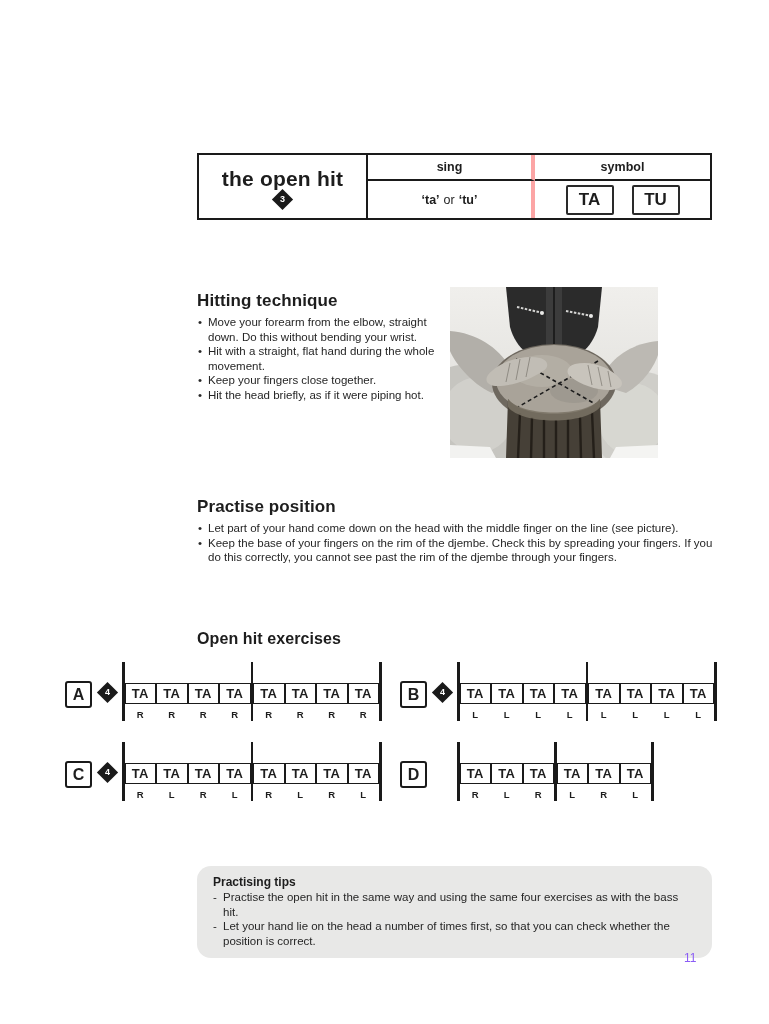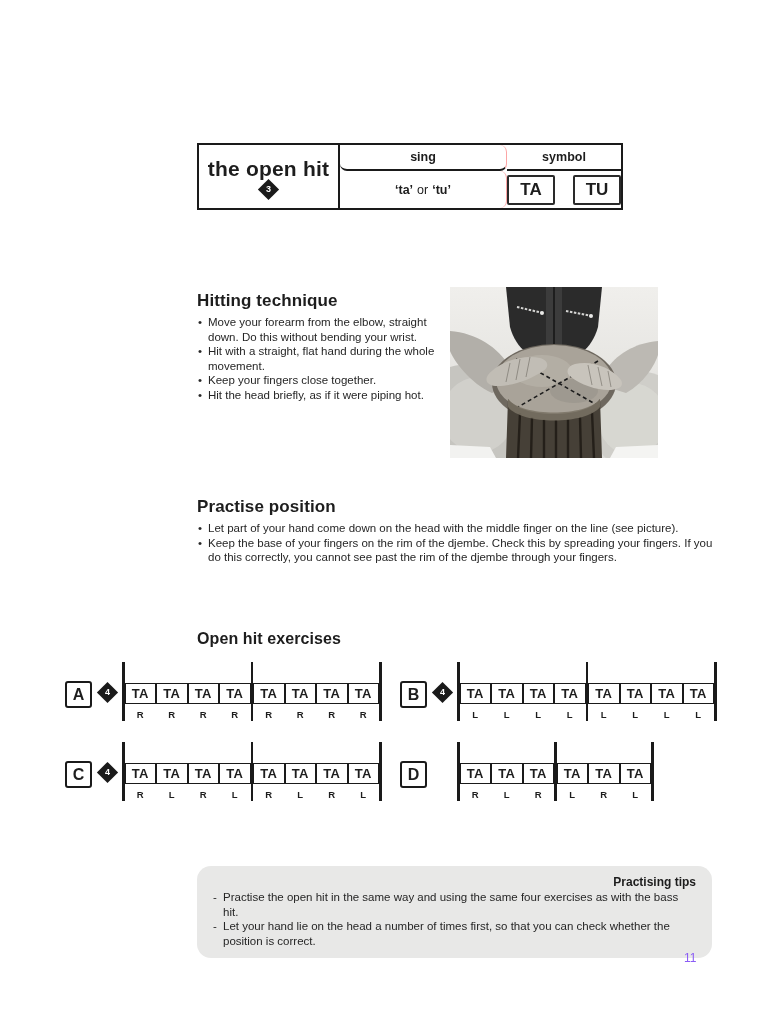--- a/index.html
+++ b/index.html
@@ -3,21 +3,21 @@
 <meta charset="utf-8">
 <style>
   html,body{margin:0;padding:0;}
   body{
     width:769px;height:1024px;position:relative;background:#ffffff;
     font-family:"Liberation Sans","DejaVu Sans",sans-serif;color:#1d1d1d;
     overflow:hidden;
   }
   
   .ht{
-    position:absolute;left:197px;top:143px;width:426px;height:67px;
+    position:absolute;left:197px;top:153px;width:515px;height:67px;
     border:2px solid #1a1a1a;display:flex;box-sizing:border-box;background:#fff;
   }
   .ht-left{
     width:169px;border-right:2px solid #1a1a1a;box-sizing:border-box;
     display:flex;flex-direction:column;align-items:center;justify-content:center;gap:1px;
   }
   .ht-title{font-weight:bold;font-size:21px;letter-spacing:.2px;}
   .diamond{
     background:#1a1a1a;transform:rotate(45deg);
     display:flex;align-items:center;justify-content:center;flex:0 0 auto;
@@ -25,21 +25,21 @@
   .d16{width:15px;height:15px;}
   .d13{width:15px;height:15px;}
   .dnum{transform:rotate(-45deg);color:#fff;font-weight:bold;font-size:9px;line-height:1;}
   .ht-right{flex:1;display:flex;flex-direction:column;}
   .ht-row{display:flex;flex:0 0 26px;}
   .ht-row.val{flex:1;}
   .ht-cell{
     display:flex;align-items:center;justify-content:center;box-sizing:border-box;
     font-size:12.5px;
   }
-  .c-sing{width:167px;border-right:1px solid #fca5a5;border-radius:7px;}
+  .c-sing{width:167px;border-right:4px solid #fca5a5;}
   .c-symbol{flex:1;}
   .hd{font-weight:bold;border-bottom:2px solid #1a1a1a;}
   .sing-val{gap:4px;}
   .bold{font-weight:bold;}
   .sym-wrap{gap:18px;}
   .sym-box{
     width:44px;height:26px;border:2px solid #2a2a2a;border-radius:2px;
     display:flex;align-items:center;justify-content:center;
     font-weight:bold;font-size:17px;background:#fff;
   }
@@ -70,21 +70,21 @@
     box-sizing:border-box;width:31.5px;height:20.5px;border:1.6px solid #1a1a1a;
     background:#fff;display:flex;align-items:center;justify-content:center;
     font-weight:bold;font-size:13px;letter-spacing:.3px;
   }
   .stick{font-weight:bold;font-size:9.5px;margin-top:5px;}
   
   .tips{
     position:absolute;left:197px;top:866px;width:515px;min-height:84px;
     border-radius:14px;box-sizing:border-box;padding:9px 16px 10px 16px;
   }
-  .tips-heading{font-weight:bold;font-size:12px;margin:0 0 1px 0;text-align:right;}
+  .tips-heading{font-weight:bold;font-size:12px;margin:0 0 1px 0;}
   .tips-list{list-style:none;margin:0;padding:0;font-size:11.5px;line-height:14.5px;color:#262626;}
   .tips-list li{position:relative;padding-left:10px;}
   .tips-list li::before{content:"-";position:absolute;left:0;top:0;}
   .page-num{position:absolute;left:684px;top:951px;font-size:12px;color:#8b5cf6;}
 </style>
 </head>
 <body>
 
 <div class="ht">
   <div class="ht-left">

